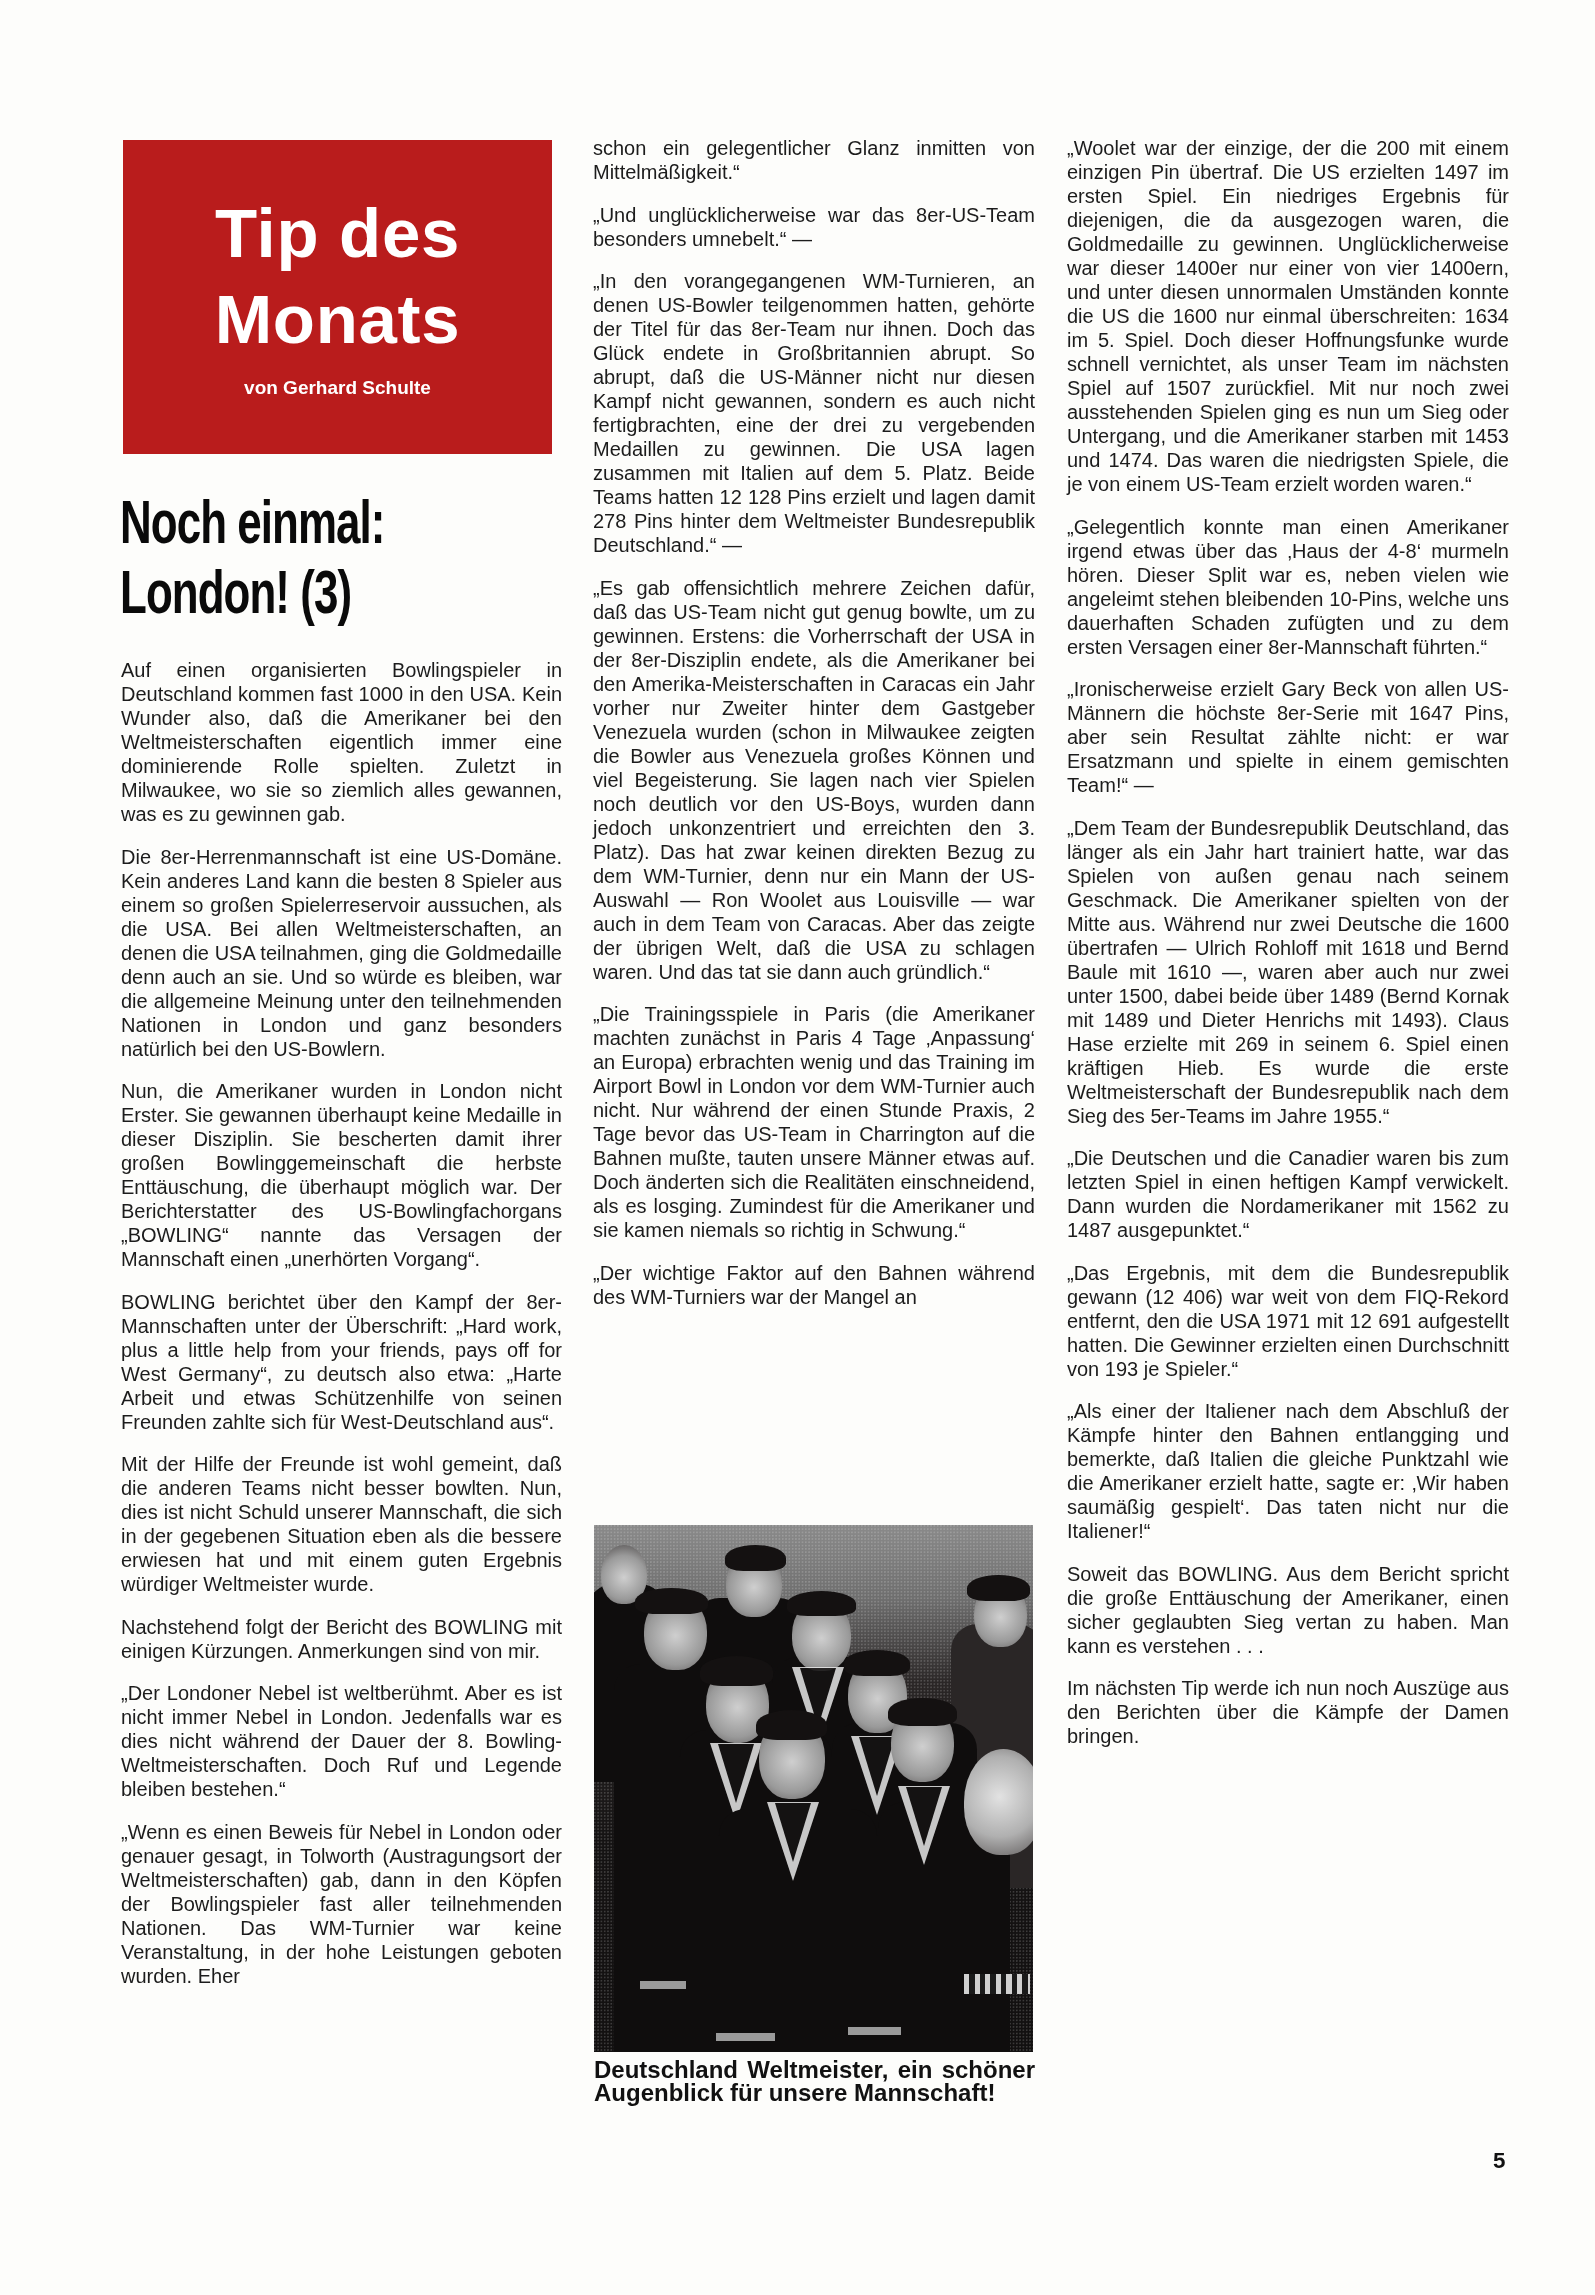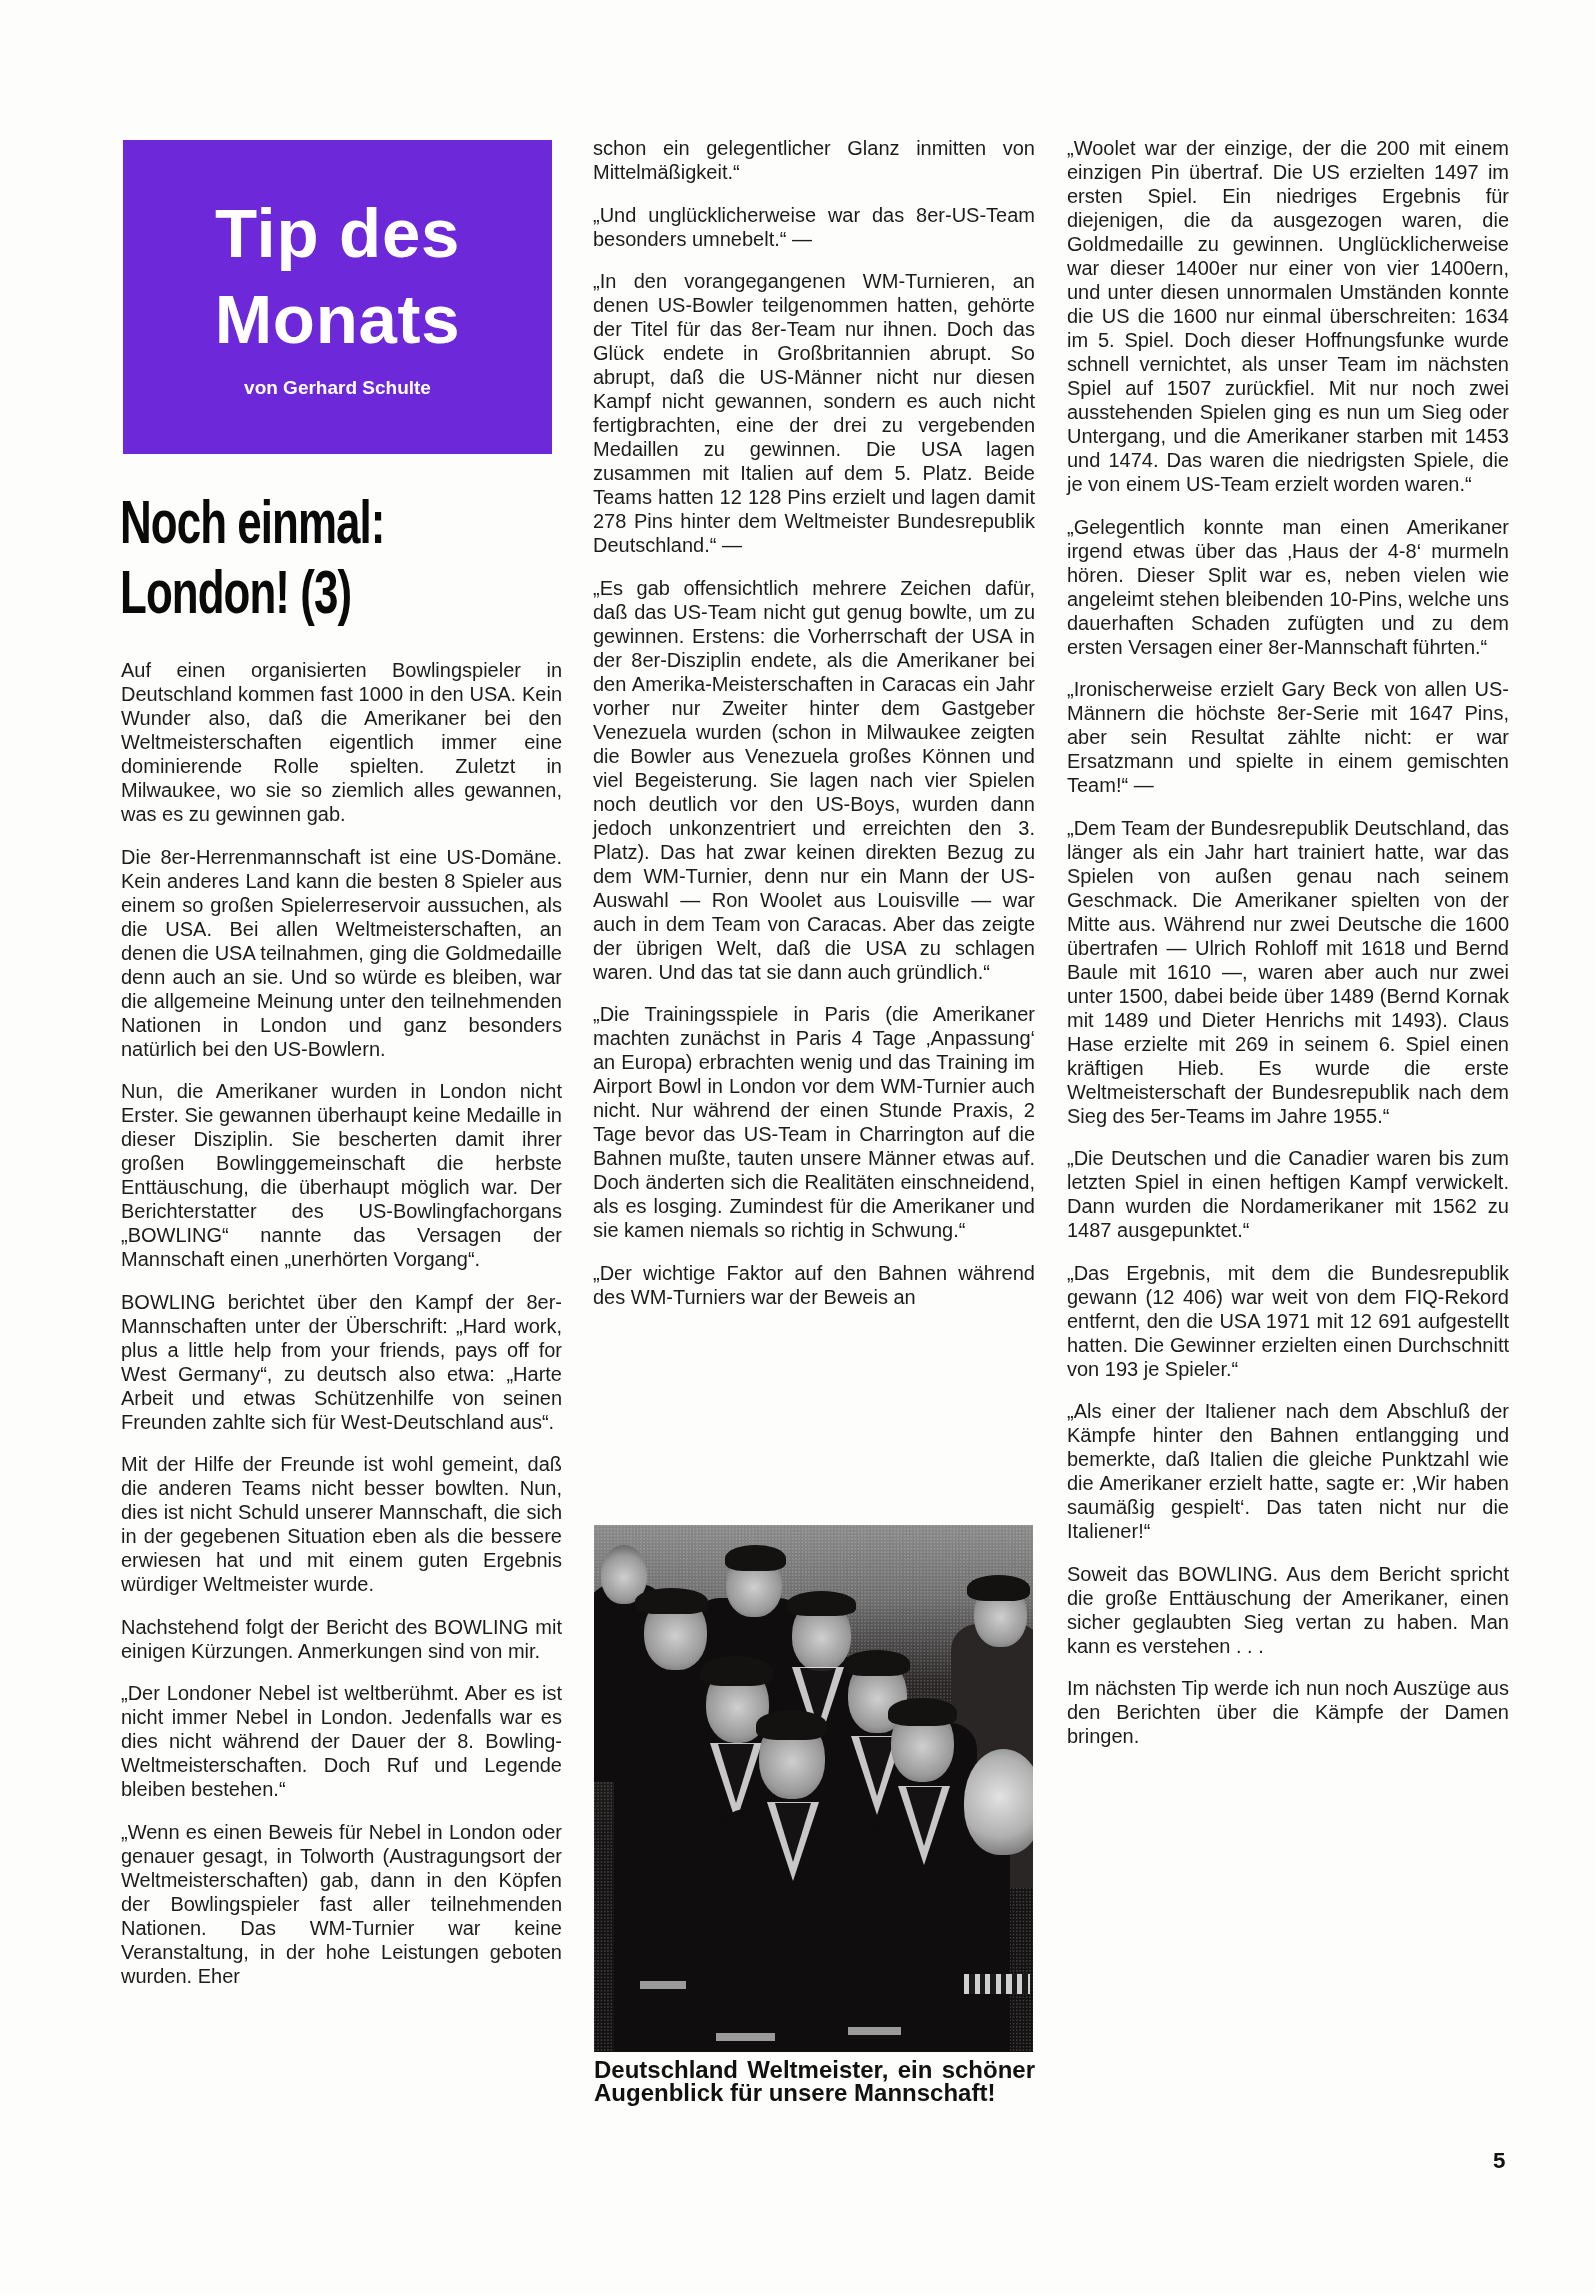--- a/index.html
+++ b/index.html
@@ -21,21 +21,21 @@
   }
   .col p { margin: 0 0 18.5px 0; }
   #col-left   { left: 121px;  top: 658px;  width: 441px; }
   #col-mid    { left: 593px;  top: 136px;  width: 442px; }
   #col-right  { left: 1067px; top: 136px;  width: 442px; }
 
   #tip-box {
     position: absolute;
     left: 123px; top: 140px;
     width: 429px; height: 314px;
-    background: #6d28d9;
+    background: #b91c1c;
     color: #ffffff;
     text-align: center;
   }
   #tip-title {
     position: absolute; left: 0; right: 0; top: 51px;
     font-family: "Liberation Sans", sans-serif;
     font-weight: bold;
     font-size: 69px;
     line-height: 86px;
     letter-spacing: 0.7px;
@@ -148,21 +148,21 @@
   <p>„Der Londoner Nebel ist weltberühmt. Aber es ist nicht immer Nebel in London. Jedenfalls war es dies nicht während der Dauer der 8. Bowling-Weltmeisterschaften. Doch Ruf und Legende bleiben bestehen.“</p>
   <p>„Wenn es einen Beweis für Nebel in London oder genauer gesagt, in Tolworth (Austragungsort der Weltmeisterschaften) gab, dann in den Köpfen der Bowlingspieler fast aller teilnehmenden Nationen. Das WM-Turnier war keine Veranstaltung, in der hohe Leistungen geboten wurden. Eher</p>
 </div>
 
 <div id="col-mid" class="col">
   <p>schon ein gelegentlicher Glanz inmitten von Mittelmäßigkeit.“</p>
   <p>„Und unglücklicherweise war das 8er-US-Team besonders umnebelt.“ —</p>
   <p>„In den vorangegangenen WM-Turnieren, an denen US-Bowler teilgenommen hatten, gehörte der Titel für das 8er-Team nur ihnen. Doch das Glück endete in Großbritannien abrupt. So abrupt, daß die US-Männer nicht nur diesen Kampf nicht gewannen, sondern es auch nicht fertigbrachten, eine der drei zu vergebenden Medaillen zu gewinnen. Die USA lagen zusammen mit Italien auf dem 5. Platz. Beide Teams hatten 12 128 Pins erzielt und lagen damit 278 Pins hinter dem Weltmeister Bundesrepublik Deutschland.“ —</p>
   <p>„Es gab offensichtlich mehrere Zeichen dafür, daß das US-Team nicht gut genug bowlte, um zu gewinnen. Erstens: die Vorherrschaft der USA in der 8er-Disziplin endete, als die Amerikaner bei den Amerika-Meisterschaften in Caracas ein Jahr vorher nur Zweiter hinter dem Gastgeber Venezuela wurden (schon in Milwaukee zeigten die Bowler aus Venezuela großes Können und viel Begeisterung. Sie lagen nach vier Spielen noch deutlich vor den US-Boys, wurden dann jedoch unkonzentriert und erreichten den 3. Platz). Das hat zwar keinen direkten Bezug zu dem WM-Turnier, denn nur ein Mann der US-Auswahl — Ron Woolet aus Louisville — war auch in dem Team von Caracas. Aber das zeigte der übrigen Welt, daß die USA zu schlagen waren. Und das tat sie dann auch gründlich.“</p>
   <p>„Die Trainingsspiele in Paris (die Amerikaner machten zunächst in Paris 4 Tage ‚Anpassung‘ an Europa) erbrachten wenig und das Training im Airport Bowl in London vor dem WM-Turnier auch nicht. Nur während der einen Stunde Praxis, 2 Tage bevor das US-Team in Charrington auf die Bahnen mußte, tauten unsere Männer etwas auf. Doch änderten sich die Realitäten einschneidend, als es losging. Zumindest für die Amerikaner und sie kamen niemals so richtig in Schwung.“</p>
-  <p>„Der wichtige Faktor auf den Bahnen während des WM-Turniers war der Beweis an</p>
+  <p>„Der wichtige Faktor auf den Bahnen während des WM-Turniers war der Mangel an</p>
 </div>
 
 <div id="photo">
 
   <div class="body" style="left:-6.6px;top:59px;width:79px;height:198px;"></div>
   <div class="person" style="left:6.6px;top:20px;width:46px;height:59px;"></div>
   <div class="body" style="left:99px;top:73px;width:112px;height:172px;"></div>
   <div class="person" style="left:132px;top:26.4px;width:56px;height:66px;"></div>
   <div class="hair" style="left:131px;top:20px;width:61px;height:26.4px;"></div>
   <div class="body" style="left:357px;top:99px;width:92px;height:264px;background:#2a2626;"></div>

